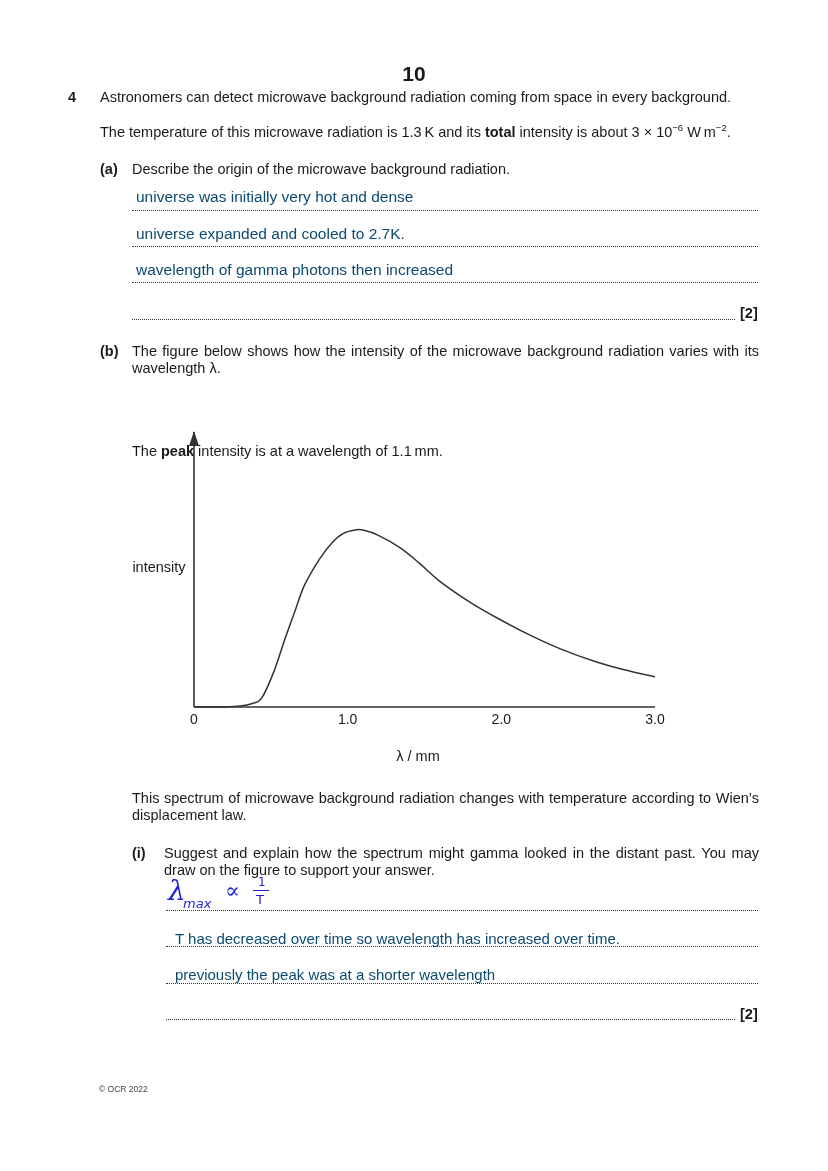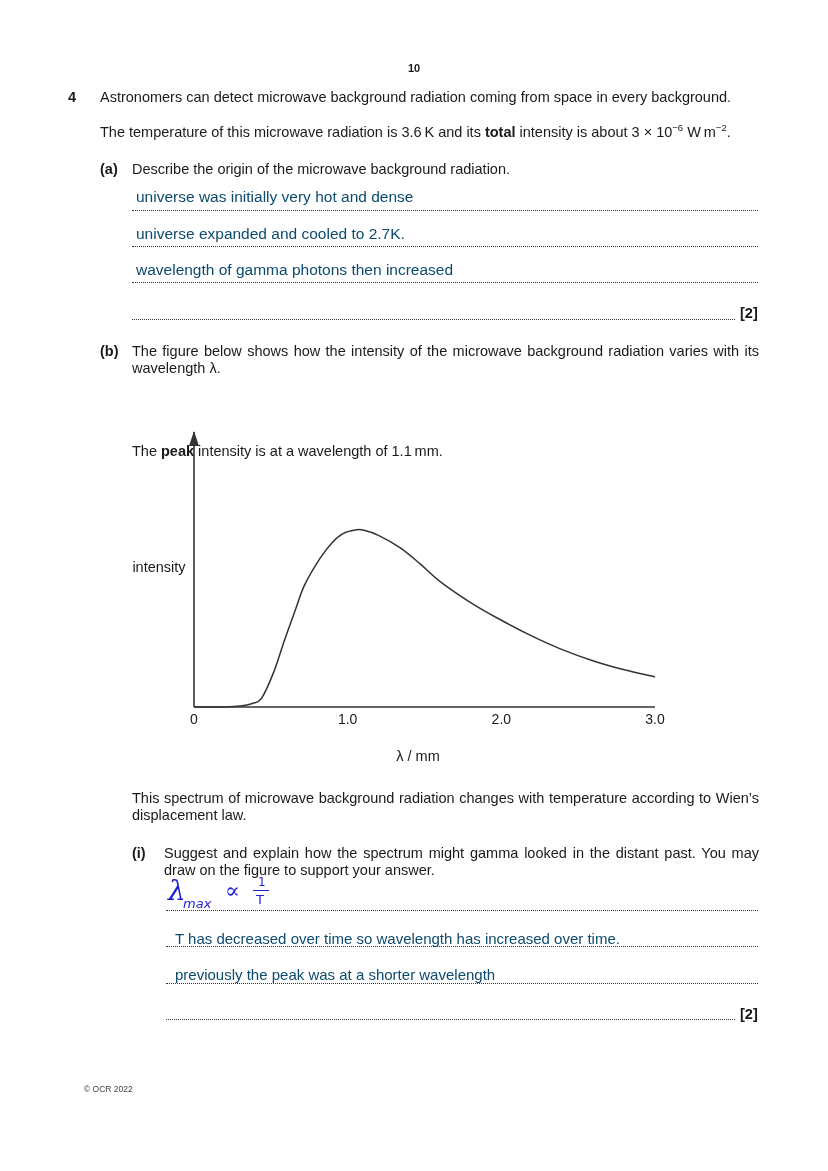--- a/index.html
+++ b/index.html
@@ -1,50 +1,50 @@
 <!DOCTYPE html>
 <html><head>
 <meta charset="utf-8">
 <style>
   html, body { margin: 0; padding: 0; background: #ffffff; }
   body {
     width: 828px; height: 1171px; position: relative; overflow: hidden;
     font-family: "Liberation Sans", sans-serif; color: #1a1a1a; font-size: 14.5px;
   }
   .abs { position: absolute; }
-  .page-num { left: 0; width: 828px; top: 62px; text-align: center; font-weight: bold; font-size: 11px; }
+  .page-num { left: 0; width: 828px; top: 62px; text-align: center; font-weight: bold; font-size: 21px; }
   .qnum { left: 68px; font-weight: bold; }
   .part-label { font-weight: bold; }
   .para { line-height: 17px; }
   .justify { text-align: justify; }
   b { font-weight: bold; }
   sup { font-size: 9.5px; vertical-align: 0; position: relative; top: -6px; }
   .answer-line {
     position: absolute; height: 16px;
     border-bottom: 1.3px dotted #333;
   }
   .answer-text {
     position: absolute; color: #0c4a6e; font-size: 15.5px; white-space: nowrap;
     font-family: "Liberation Sans", sans-serif;
   }
   .answer-text.small { font-size: 15px; }
   .mark { position: absolute; font-weight: bold; font-size: 14.5px; }
-  .footer { left: 84px; top: 1084px; font-size: 8.5px; color: #444; }
+  .footer { left: 99px; top: 1084px; font-size: 8.5px; color: #444; }
   svg text { font-family: "Liberation Sans", sans-serif; }
 </style>
 </head>
 <body>
 
 <div class="abs page-num">10</div>
 
 <div class="abs qnum" style="top:89px;">4</div>
 <div class="abs para" style="left:100px; top:89px; width:660px;">Astronomers can detect microwave background radiation coming from space in every background.</div>
 
 <div class="abs para" style="left:100px; top:124px; width:670px; white-space:nowrap;">
-  <span>The temperature of this microwave radiation is 3.6 K and its </span><b>total</b><span> intensity is about 3 × 10</span><sup>−6</sup><span> W m</span><sup>−2</sup><span>.</span>
+  <span>The temperature of this microwave radiation is 1.3 K and its </span><b>total</b><span> intensity is about 3 × 10</span><sup>−6</sup><span> W m</span><sup>−2</sup><span>.</span>
 </div>
 
 <div class="abs part-label" style="left:100px; top:161px;">(a)</div>
 <div class="abs para" style="left:132px; top:161px;text-align:center;">Describe the origin of the microwave background radiation.</div>
 
 <div class="answer-line" style="left:132px; width:626px; top:194px;"></div>
 <div class="answer-text" style="left:136px; top:188px;">universe was initially very hot and dense</div>
 
 <div class="answer-line" style="left:132px; width:626px; top:230px;"></div>
 <div class="answer-text" style="left:136px; top:225px;">universe expanded and cooled to 2.7K.</div>

